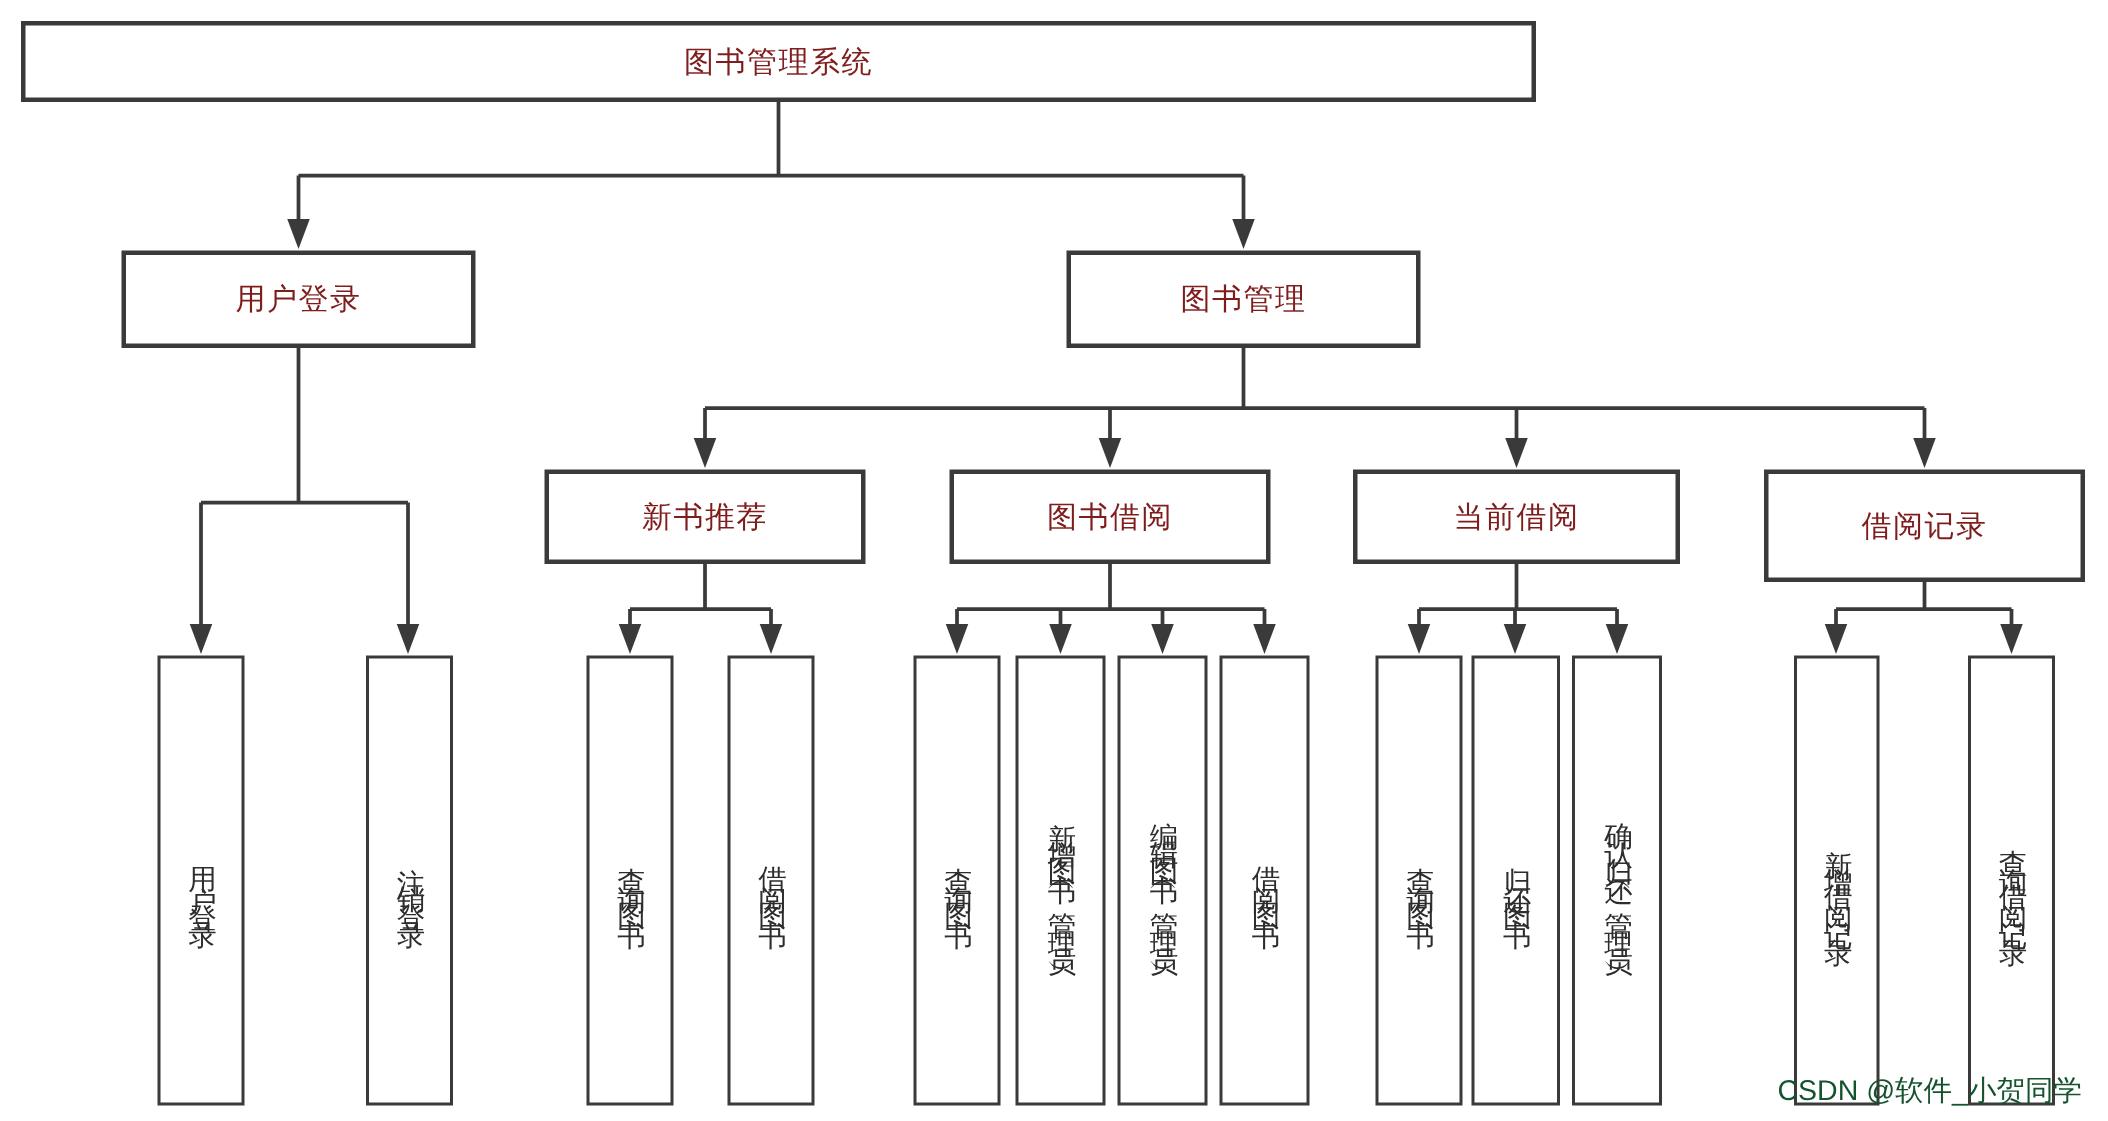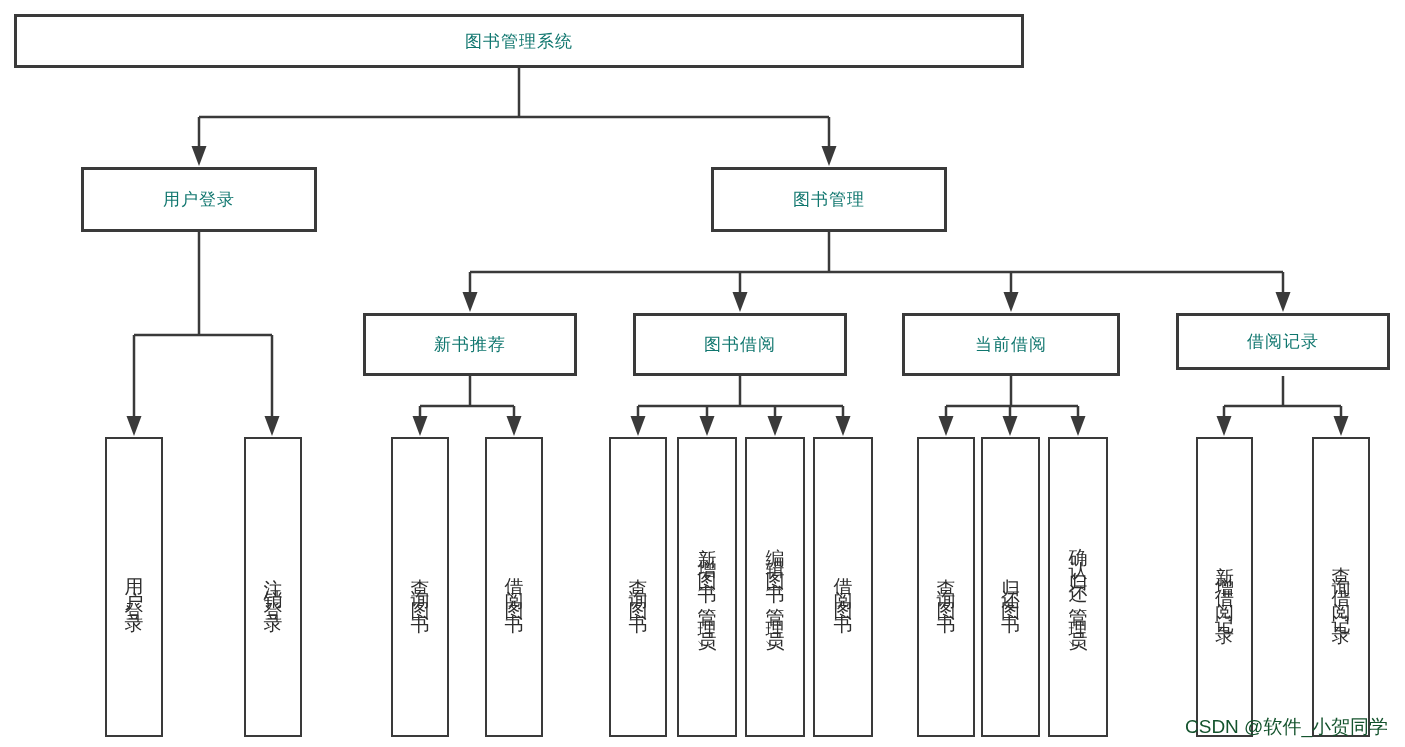--- a/index.html
+++ b/index.html
@@ -17,22 +17,22 @@
     pointer-events: none;
   }
   .hbox {
     position: absolute;
     box-sizing: border-box;
     border: 3px solid #3a3a3a;
     background: #ffffff;
     display: flex;
     align-items: center;
     justify-content: center;
-    font-size: 17px;
-    color: #0f766e;
+    font-size: 20px;
+    color: #7f1d1d;
     letter-spacing: 1px;
     z-index: 2;
   }
   .vbox {
     position: absolute;
     box-sizing: border-box;
     top: 437px;
     height: 300px;
     border: 2px solid #3a3a3a;
     background: #ffffff;
@@ -117,21 +117,21 @@
     </svg>
 
   <div class="hbox" style="left:14px; top:14px; width:1010px; height:54px;">图书管理系统</div>
 
   <div class="hbox" style="left:81px; top:167px; width:236px; height:65px;">用户登录</div>
   <div class="hbox" style="left:711px; top:167px; width:236px; height:65px;">图书管理</div>
 
   <div class="hbox" style="left:363px; top:313px; width:214px; height:63px;">新书推荐</div>
   <div class="hbox" style="left:902px; top:313px; width:218px; height:63px;">当前借阅</div>
   <div class="hbox" style="left:633px; top:313px; width:214px; height:63px;">图书借阅</div>
-  <div class="hbox" style="left:1176px; top:313px; width:214px; height:57px;">借阅记录</div>
+  <div class="hbox" style="left:1176px; top:313px; width:214px; height:75px;">借阅记录</div>
 
   <div class="vbox" style="left:105px; width:58px;">用户登录</div>
   <div class="vbox" style="left:244px; width:58px;">注销登录</div>
 
   <div class="vbox" style="left:391px; width:58px;">查询图书</div>
   <div class="vbox" style="left:485px; width:58px;">借阅图书</div>
 
   <div class="vbox" style="left:609px; width:58px;">查询图书</div>
   <div class="vbox" style="left:677px; width:60px;">新增图书（管理员）</div>
   <div class="vbox" style="left:745px; width:60px;">编辑图书（管理员）</div>

